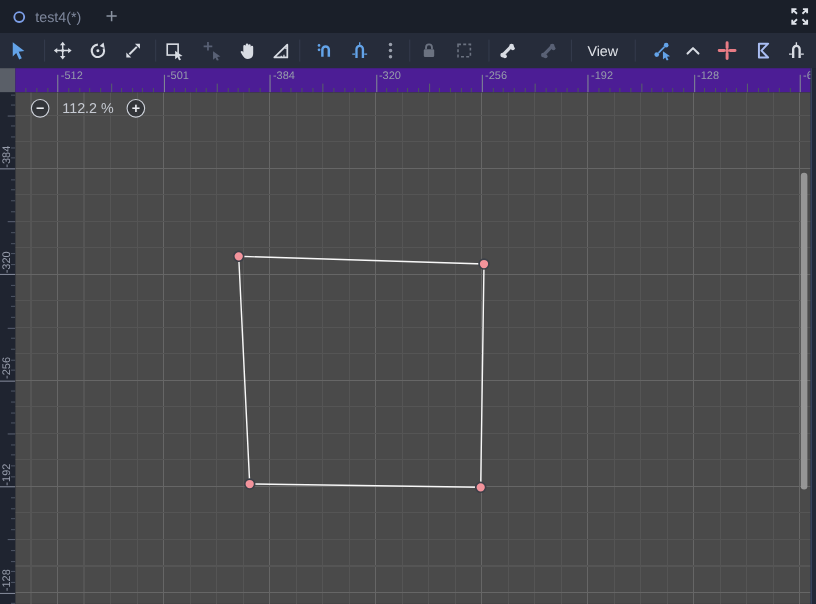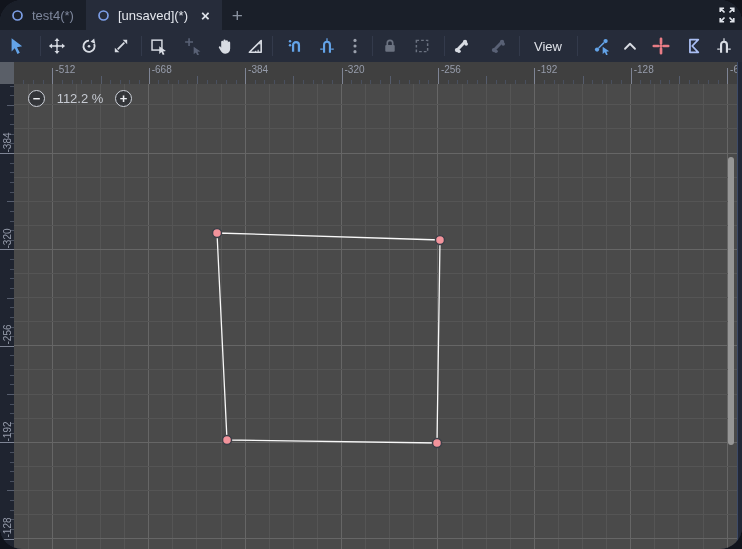--- a/index.html
+++ b/index.html
@@ -1,39 +1,39 @@
 <!DOCTYPE html>
 <html><head>
 <meta charset="utf-8">
 <style>
   html,body{margin:0;padding:0;background:#11141c;}
   *{box-sizing:border-box;}
   .window{
     position:relative;width:742px;height:549px;overflow:hidden;
-    font-family:"Liberation Sans",sans-serif;background:#262c3a;border-radius:22px;
+    font-family:"Liberation Sans",sans-serif;background:#262c3a;
     -webkit-font-smoothing:antialiased;
   }
   
   .tabbar{position:absolute;left:0;top:0;width:742px;height:30px;background:#1a1f29;display:flex;align-items:stretch;}
   .tab{display:flex;align-items:center;gap:7px;padding:0 12px 0 10px;font-size:13px;color:#7e879c;cursor:default;}
   .tab .tab-icon{display:flex;align-items:center;color:#7d9fe8;}
   .tab.active{background:#262c3a;color:#e4e7ed;}
   .tab-close{font-size:15px;font-weight:bold;color:#dfe3ea;margin-left:6px;line-height:1;}
   .tab-add{display:flex;align-items:center;padding:0 10px;font-size:19px;color:#8a92a0;line-height:1;}
   .expand-btn{position:absolute;right:6px;top:6px;width:18px;height:18px;color:#dfe3ea;}
   
   .toolbar{position:absolute;left:0;top:30px;width:742px;height:32px;background:#262c3a;}
   .tbtn{position:absolute;top:7px;width:18px;height:18px;}
   .tbtn svg{display:block;}
   .tsep{position:absolute;top:6px;width:1px;height:20px;background:#333a4b;}
   .tlabel{position:absolute;top:0;height:32px;display:flex;align-items:center;justify-content:center;font-size:13px;color:#dfe2e8;}
   
   .viewport{position:absolute;left:0;top:62px;width:742px;height:487px;background:#1f2430;}
   .ruler-corner{position:absolute;left:0;top:0;width:14px;height:22px;background:#5a5f68;}
-  .ruler-top{position:absolute;left:14px;top:0;width:723px;height:22px;background:#404040;overflow:hidden;}
+  .ruler-top{position:absolute;left:14px;top:0;width:723px;height:22px;background:#4c1d95;overflow:hidden;}
   .ruler-left{position:absolute;left:0;top:22px;width:14px;height:465px;background:#1f2430;overflow:hidden;}
   .htick{position:absolute;bottom:0;width:1px;}
   .vtick{position:absolute;right:0;height:1px;}
   .hlabel{position:absolute;top:2px;font-size:10px;color:#969cab;white-space:nowrap;}
   .vlabel{position:absolute;left:-13.5px;width:40px;font-size:10px;color:#969cab;transform:rotate(-90deg);text-align:left;white-space:nowrap;}
   .canvas-area{position:absolute;left:14px;top:22px;width:723px;height:465px;background:#4a4a4a;overflow:hidden;}
   .right-strip{position:absolute;left:737px;top:0;width:5px;height:487px;background:#222837;border-left:1px solid #3d4a66;}
   
   .zoomctl{position:absolute;left:14px;top:6px;display:flex;align-items:center;}
   .zbtn{width:17px;height:17px;border:1.2px solid #ced2da;border-radius:50%;background:rgba(32,36,44,0.55);
@@ -47,29 +47,20 @@
 <div class="window">
 
   <div class="tabbar">
     <div class="tab">
       <span class="tab-icon">
           <svg width="15" height="15" viewBox="0 0 16 16" fill="currentColor">
             <circle cx="8" cy="8" r="4.8" fill="none" stroke="currentColor" stroke-width="1.8"></circle>
           </svg>
         </span>
       <span>test4(*)</span>
-    </div>
-    <div class="tab active">
-      <span class="tab-icon">
-          <svg width="15" height="15" viewBox="0 0 16 16" fill="currentColor">
-            <circle cx="8" cy="8" r="4.8" fill="none" stroke="currentColor" stroke-width="1.8"></circle>
-          </svg>
-        </span>
-      <span>[unsaved](*)</span>
-      <span class="tab-close">×</span>
     </div>
     <div class="tab-add">+</div>
     <div class="expand-btn">
       <svg width="18" height="18" viewBox="0 0 16 16">
           <path d="M2 5.4 V2 H5.4 M10.6 2 H14 V5.4 M14 10.6 V14 H10.6 M5.4 14 H2 V10.6 M2.6 2.6 L5.8 5.8 M13.4 2.6 L10.2 5.8 M13.4 13.4 L10.2 10.2 M2.6 13.4 L5.8 10.2" fill="none" stroke="currentColor" stroke-width="1.5"></path>
         </svg>
     </div>
   </div>
 
   <div class="toolbar" id="toolbar">
@@ -285,21 +276,21 @@
         <div class="htick" style="left: 636px; height: 4px; background: rgb(73, 80, 95);"></div>
         <div class="htick" style="left: 645.6px; height: 4px; background: rgb(73, 80, 95);"></div>
         <div class="htick" style="left: 655.3px; height: 4px; background: rgb(73, 80, 95);"></div>
         <div class="htick" style="left: 664.9px; height: 8px; background: rgb(86, 93, 109);"></div>
         <div class="htick" style="left: 674.5px; height: 4px; background: rgb(73, 80, 95);"></div>
         <div class="htick" style="left: 684.2px; height: 4px; background: rgb(73, 80, 95);"></div>
         <div class="htick" style="left: 693.8px; height: 4px; background: rgb(73, 80, 95);"></div>
         <div class="htick" style="left: 703.5px; height: 4px; background: rgb(73, 80, 95);"></div>
         <div class="htick" style="left: 713.1px; height: 16px; background: rgb(126, 132, 148);"></div>
         <span class="hlabel" style="left: 41.3px;">-512</span>
-        <span class="hlabel" style="left: 137.7px;">-668</span>
+        <span class="hlabel" style="left: 137.7px;">-501</span>
         <span class="hlabel" style="left: 234.1px;">-384</span>
         <span class="hlabel" style="left: 330.5px;">-320</span>
         <span class="hlabel" style="left: 426.9px;">-256</span>
         <span class="hlabel" style="left: 523.3px;">-192</span>
         <span class="hlabel" style="left: 619.7px;">-128</span>
         <span class="hlabel" style="left: 716.1px;">-64</span>
       </div>
     <div class="ruler-left" id="rulerLeft">
         <div class="vtick" style="top: 1.5px; width: 4px; background: rgb(73, 80, 95);"></div>
         <div class="vtick" style="top: 11.2px; width: 4px; background: rgb(73, 80, 95);"></div>

